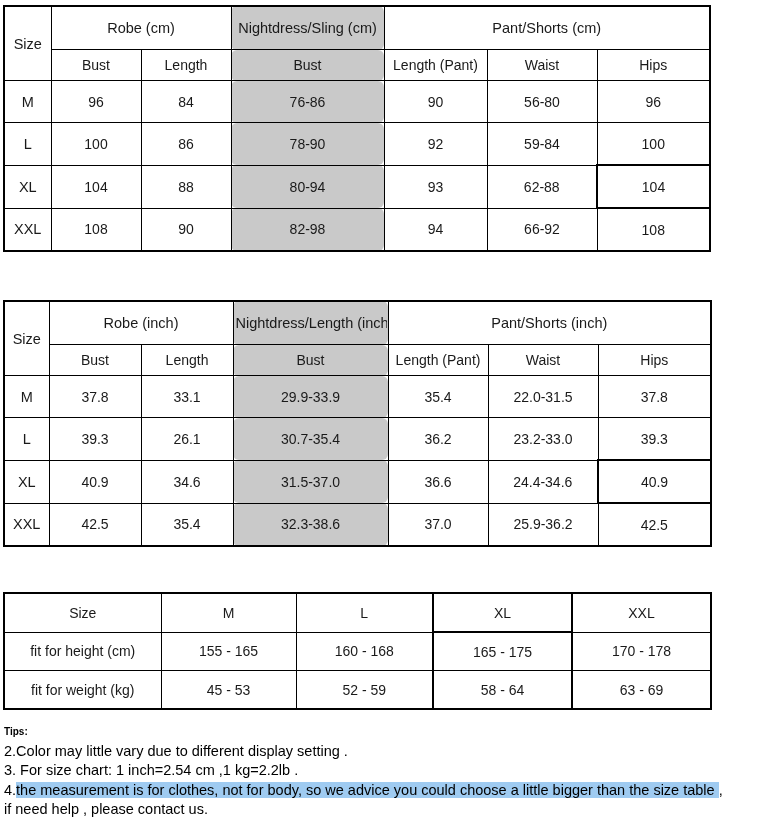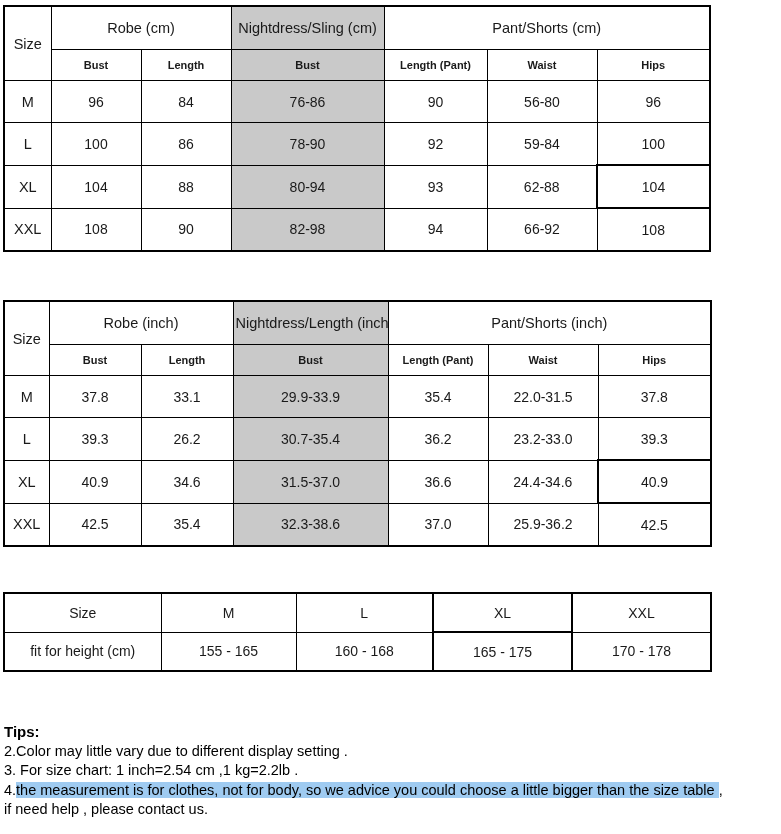--- a/index.html
+++ b/index.html
@@ -37,25 +37,25 @@
     text-align: center;
     vertical-align: middle;
     font-weight: normal;
     font-size: 14px;
     color: #1a1a1a;
     padding: 0 2px;
     overflow: hidden;
     white-space: nowrap;
   }
   table.size-table .grp-head { font-size: 14.5px; }
-  table.size-table .sub-head { font-size: 11px; font-weight: bold; }
+  table.size-table .sub-head { font-size: 14px; }
   table.size-table .size-cell { font-size: 14.5px; }
 
   
-  .shaded { background: #c9c9c9 !important; }
+  .shaded { background: #c9c9c9 !important; border-radius: 6px; }
 
   
   table.size-table { border: 2px solid #000000; }
 
   
   td.sel-box {
     border-top: 2.5px solid #000000 !important;
     border-bottom: 2.5px solid #000000 !important;
     border-left: 2.5px solid #000000 !important;
     border-right: 1px solid #000000 !important;
@@ -93,21 +93,21 @@
     left: 4px;
     top: 722px;
     width: 777px;
     font-size: 14.5px;
     line-height: 19.5px;
     color: #000000;
     white-space: nowrap;
   }
   .tips .tips-title {
     font-weight: bold;
-    font-size: 15px;
+    font-size: 10px;
     letter-spacing: 0px;
   }
   .tips .line { display: block; }
   .hl {
     background: #9fcbf1;
     text-align: center;
   }
 </style>
 </head>
 <body>
@@ -210,21 +210,21 @@
         <td>37.8</td>
         <td>33.1</td>
         <td class="shaded">29.9-33.9</td>
         <td>35.4</td>
         <td>22.0-31.5</td>
         <td>37.8</td>
       </tr>
       <tr>
         <td class="size-cell">L</td>
         <td>39.3</td>
-        <td>26.2</td>
+        <td>26.1</td>
         <td class="shaded">30.7-35.4</td>
         <td>36.2</td>
         <td>23.2-33.0</td>
         <td>39.3</td>
       </tr>
       <tr>
         <td class="size-cell">XL</td>
         <td>40.9</td>
         <td>34.6</td>
         <td class="shaded">31.5-37.0</td>
@@ -260,20 +260,27 @@
         <td class="sel-box-mid">XL</td>
         <td>XXL</td>
       </tr>
       <tr>
         <td>fit for height (cm)</td>
         <td>155 - 165</td>
         <td>160 - 168</td>
         <td class="sel-box-mid">165 - 175</td>
         <td>170 - 178</td>
       </tr>
+      <tr>
+        <td>fit for weight (kg)</td>
+        <td>45 - 53</td>
+        <td>52 - 59</td>
+        <td class="sel-box-bot">58 - 64</td>
+        <td>63 - 69</td>
+      </tr>
     </tbody>
   </table>
 
   <div class="tips">
     <span class="line tips-title">Tips:</span>
     <span class="line">2.Color may little vary due to different display setting .</span>
     <span class="line">3. For size chart: 1 inch=2.54 cm ,1 kg=2.2lb .</span>
     <span class="line"><span>4.</span><span class="hl">the measurement is for clothes, not for body, so we advice you could choose a little bigger than the size table </span><span>,</span></span>
     <span class="line">if need help , please contact us.</span>
   </div>

